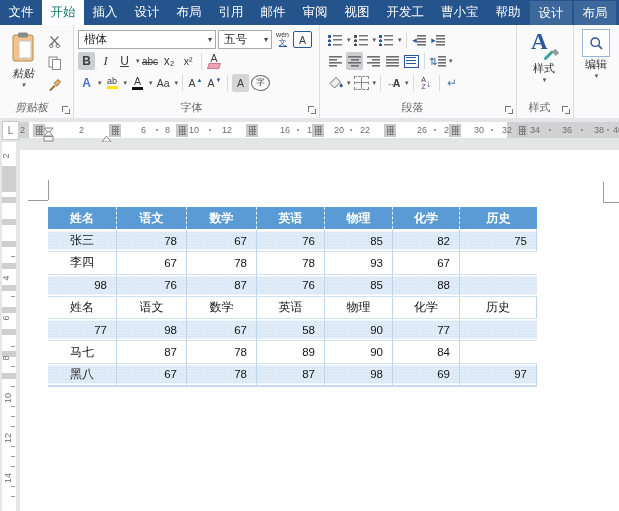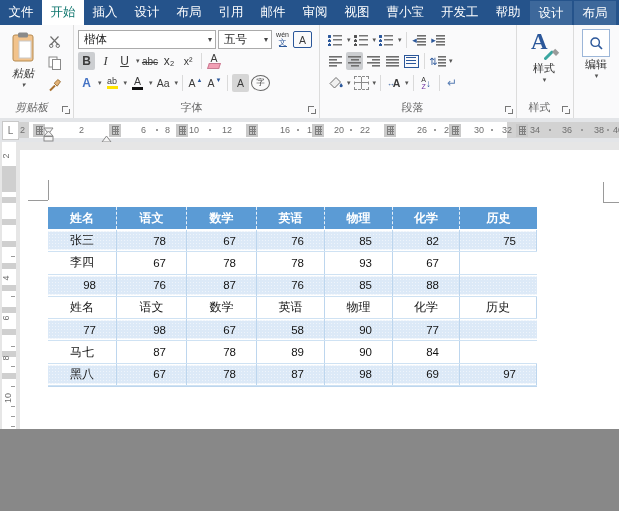--- a/index.html
+++ b/index.html
@@ -1,16 +1,16 @@
 <!DOCTYPE html>
 <html><head>
 <meta charset="utf-8">
 <style>
   html,body{margin:0;padding:0;background:#888;}
-  #app{position:relative;width:619px;height:429px;overflow:hidden;
+  #app{position:relative;width:619px;height:511px;overflow:hidden;
        font-family:"Liberation Sans",sans-serif;background:#E8E8E8;
        -webkit-font-smoothing:antialiased;}
   
   #tabbar{position:absolute;left:0;top:0;width:619px;height:25px;background:#25538B;
           display:flex;align-items:stretch;color:#fff;font-size:12.5px;}
   #tabs{display:flex;align-items:stretch;}
   .tab{display:flex;align-items:center;padding:0 8.5px;cursor:pointer;white-space:nowrap;}
   .tab.active{background:#fff;color:#0f766e;}
   .tab.ctx{background:#3D689B;margin:1px 1px 0 1px;}
   
@@ -81,41 +81,41 @@
         border-bottom:1px solid #CFE2F3;}
   .trow.hrow{background:#5B9BD5;height:22px;border-bottom:1px solid #fff;}
   .trow.banded{background:#DCE9F7;background-image:radial-gradient(rgba(255,255,255,.5) 18%,transparent 20%);
         background-size:3px 3px;box-shadow:inset 0 1.5px 0 #fff, inset 0 -1.5px 0 #fff;}
   .trow>div{display:flex;align-items:center;border-right:1px solid #BDD6EE;height:100%;box-sizing:border-box;}
   .trow>div:last-child{border-right:1px solid #BDD6EE;}
   .hrow>div{border-right:1px dashed rgba(255,255,255,.85);justify-content:center;
             color:#fff;font-weight:bold;font-family:"Liberation Serif",serif;}
   .hrow>div:last-child{border-right:none;}
   .c-name{justify-content:center;font-family:"Liberation Serif",serif;color:#161616;}
-  .c-num{justify-content:flex-end;padding-right:20px;color:#141414;font-size:11.5px;}
+  .c-num{justify-content:flex-end;padding-right:9px;color:#141414;font-size:11.5px;}
   .hrep>div{justify-content:center;font-family:"Liberation Serif",serif;color:#161616;}
 </style>
 </head>
 <body>
 
 <div id="app">
 
   <div id="tabbar">
     <div id="tabs">
         <div class="tab">文件</div>
         <div class="tab active">开始</div>
         <div class="tab">插入</div>
         <div class="tab">设计</div>
         <div class="tab">布局</div>
         <div class="tab">引用</div>
         <div class="tab">邮件</div>
         <div class="tab">审阅</div>
         <div class="tab">视图</div>
+        <div class="tab">开发工</div>
         <div class="tab">曹小宝</div>
-        <div class="tab">开发工</div>
         <div class="tab">帮助</div>
         <div class="tab ctx">设计</div>
         <div class="tab ctx">布局</div>
       </div>
 
   </div>
 
   <div id="ribbon">
 
     <div class="rgroup" style="left:0;width:73px;font-style:italic;">

